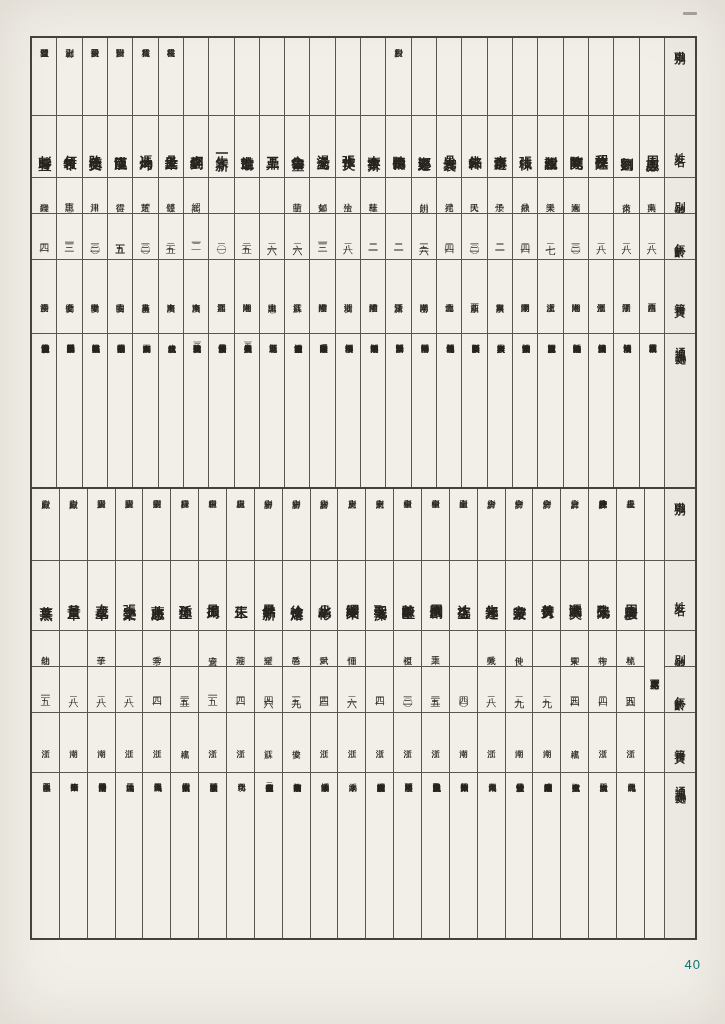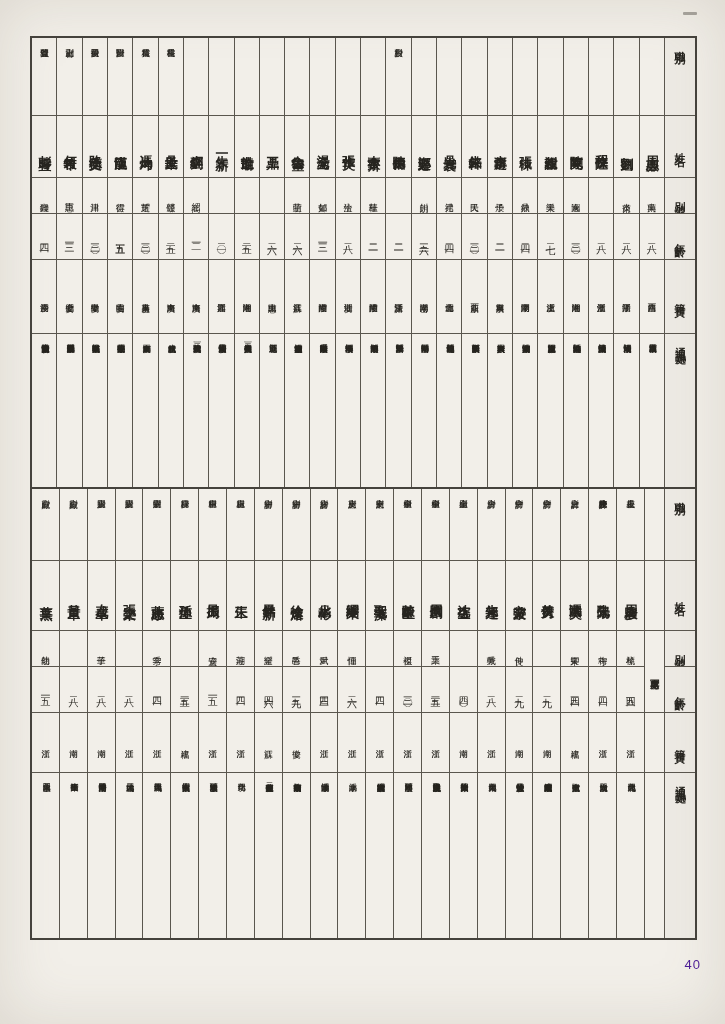--- a/index.html
+++ b/index.html
@@ -69,21 +69,21 @@
   .rank .v{font-size:8.5px;}
   .name .v{font-size:13px;font-weight:bold;letter-spacing:1px;}
   .alias .v{font-size:9px;}
   .age .v{font-size:10px;letter-spacing:1px;}
   .origin .v{font-size:8.5px;}
   .address .v{font-size:8px;line-height:1.06;}
   .hcell .hlabel{font-size:11px;font-weight:bold;letter-spacing:3px;}
   .dept-label{font-size:9.5px;font-weight:bold;}
   .page-number{
     position:absolute;right:24px;bottom:52px;
-    font-size:13px;color:#4c1d95;letter-spacing:1px;
+    font-size:13px;color:#0f766e;letter-spacing:1px;
   }
   .scan-artifact{
     position:absolute;top:12px;right:28px;width:14px;height:3px;
     background:#6a665e;opacity:.55;border-radius:1px;
   }
 </style>
 </head>
 <body>
 
 <div class="sheet">

